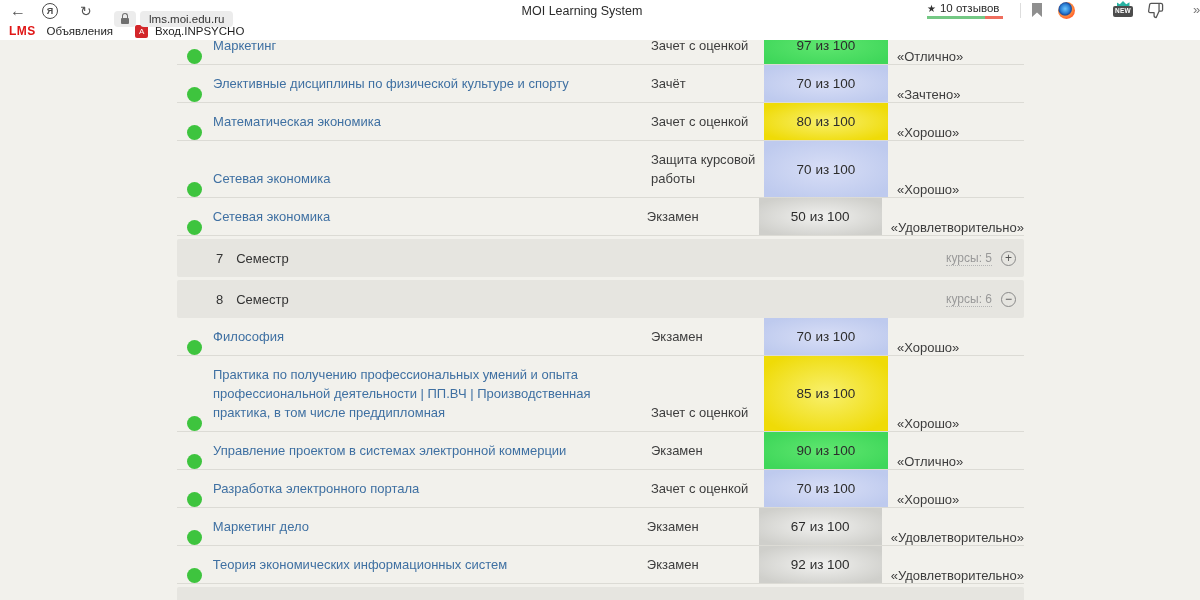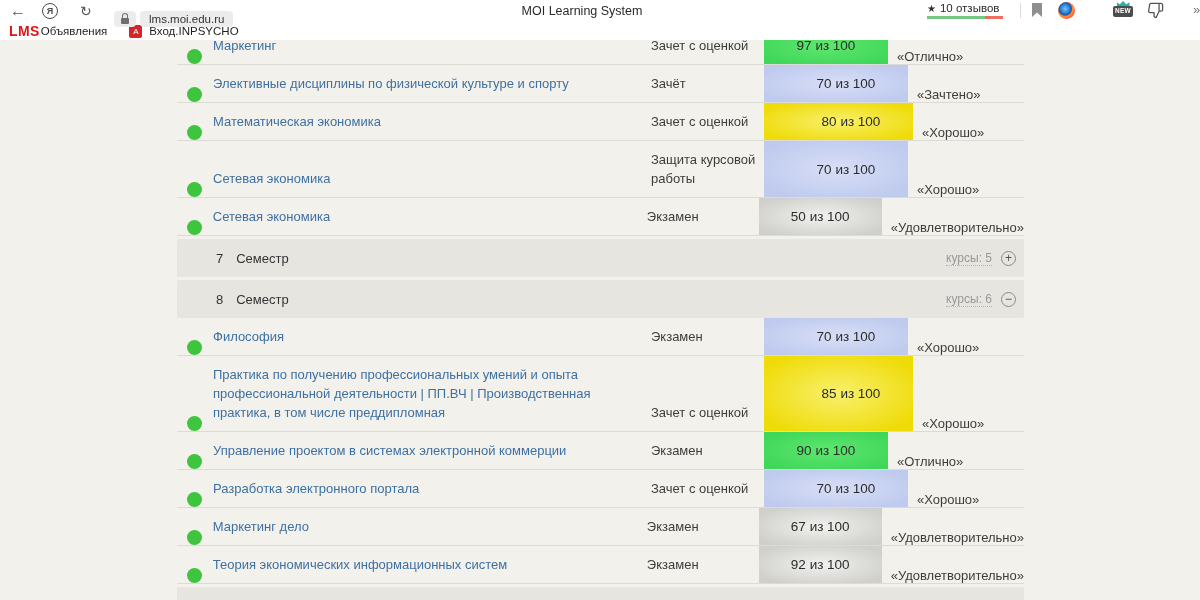--- a/index.html
+++ b/index.html
@@ -28,38 +28,38 @@
   .flag-icon{position:absolute;left:1032px;top:3px;width:10px;height:14px;background:#8f8f8f;clip-path:polygon(0 0,100% 0,100% 100%,50% 68%,0 100%);}
   .color-circle{position:absolute;left:1058px;top:2px;width:17px;height:17px;border-radius:50%;
     background:radial-gradient(circle at 42% 40%, #6ec6ff 0%, #2a7fd4 32%, #1d4e9e 44%, #ff8a3c 52%, #ff5a2b 75%, #e64a19 100%);}
   .new-badge{position:absolute;left:1112px;top:1px;width:22px;display:flex;flex-direction:column;align-items:center;}
   .crown{width:13px;height:5px;background:#27b2a2;clip-path:polygon(0 100%,0 25%,25% 65%,50% 0,75% 65%,100% 25%,100% 100%);}
   .new-body{background:#4c4c4c;color:#fff;font-size:6.5px;font-weight:bold;border-radius:2px;padding:2px 2px;line-height:1;letter-spacing:.3px;}
   .thumb-btn{position:absolute;left:1147px;top:2px;width:18px;height:18px;}
   .overflow-icon{position:absolute;left:1193px;top:2px;font-size:13px;color:#777;}
 
   .bookmarks{height:18px;display:flex;align-items:center;padding-left:9px;font-size:11.5px;color:#1f1f1f;background:#fff;}
-  .lms-logo{color:#e01616;font-weight:bold;font-size:14px;letter-spacing:.4px;margin-right:1px;}
+  .lms-logo{color:#e01616;font-weight:bold;font-size:12px;letter-spacing:.4px;margin-right:11px;}
   .bm-label{margin-right:22px;cursor:pointer;}
   .bm-icon2{width:13px;height:13px;background:#d3262a;border-radius:2px;color:#fff;font-size:8px;display:flex;align-items:center;justify-content:center;margin-right:7px;}
 
   
   .content{position:absolute;top:40px;left:0;right:0;bottom:0;overflow:hidden;background:#f2f1ec;}
   .table-wrap{margin:-13px 0 0 177px;width:847px;}
   .row.course{display:flex;align-items:flex-end;min-height:38px;border-bottom:1px solid #dcdbd5;box-sizing:border-box;}
   .dot-cell{width:36px;padding-left:10px;box-sizing:border-box;display:flex;align-items:center;}
   .dot{width:15px;height:15px;border-radius:50%;background:#3ec43e;}
   .course-cell{width:438px;padding:9px 14px 9px 0;box-sizing:border-box;}
   .course-link{color:#3f70a2;font-size:13px;line-height:19px;text-decoration:none;cursor:pointer;display:block;}
   .exam-cell{width:113px;padding:9px 4px 9px 0;box-sizing:border-box;font-size:13px;line-height:19px;color:#3d3d3d;}
   .score-cell{width:124px;align-self:stretch;display:flex;align-items:center;justify-content:center;font-size:13.5px;color:#2c2c2c;white-space:nowrap;}
   .grade-cell{flex:1;padding-left:9px;font-size:13px;color:#3d3d3d;white-space:nowrap;}
   .score-green{background:radial-gradient(ellipse at center,#5fe66f 0%,#3fd75a 85%);}
-  .score-blue{background:radial-gradient(ellipse at center,#d8def6 0%,#becaee 85%);padding-left:20px;}
-  .score-yellow{background:radial-gradient(ellipse at center,#f8f06d 0%,#efdb07 85%);padding-left:25px;}
+  .score-blue{background:radial-gradient(ellipse at center,#d8def6 0%,#becaee 85%);}
+  .score-yellow{background:radial-gradient(ellipse at center,#f8f06d 0%,#efdb07 85%);}
   .score-gray{background:radial-gradient(ellipse at center,#f1f1ef 0%,#cfcfcb 85%);}
 
   .row.semester{height:38px;background:#e6e5e0;border-radius:2px;display:flex;align-items:center;padding:0 8px 0 39px;box-sizing:border-box;font-size:13px;color:#333;}
   .sem-num{margin-right:13px;}
   .sem-right{margin-left:auto;display:flex;align-items:center;gap:9px;}
   .courses-link{font-size:12px;color:#999;border-bottom:1px dotted #b3b3b3;cursor:pointer;white-space:nowrap;}
   .toggle-circle{width:15px;height:15px;border:1px solid #8a8a8a;border-radius:50%;color:#555;font-size:12px;line-height:13px;text-align:center;cursor:pointer;box-sizing:border-box;}
   .spacer{height:3px;}
   .partial-bar{height:40px;background:#e6e5e0;border-radius:2px;}
 </style>

